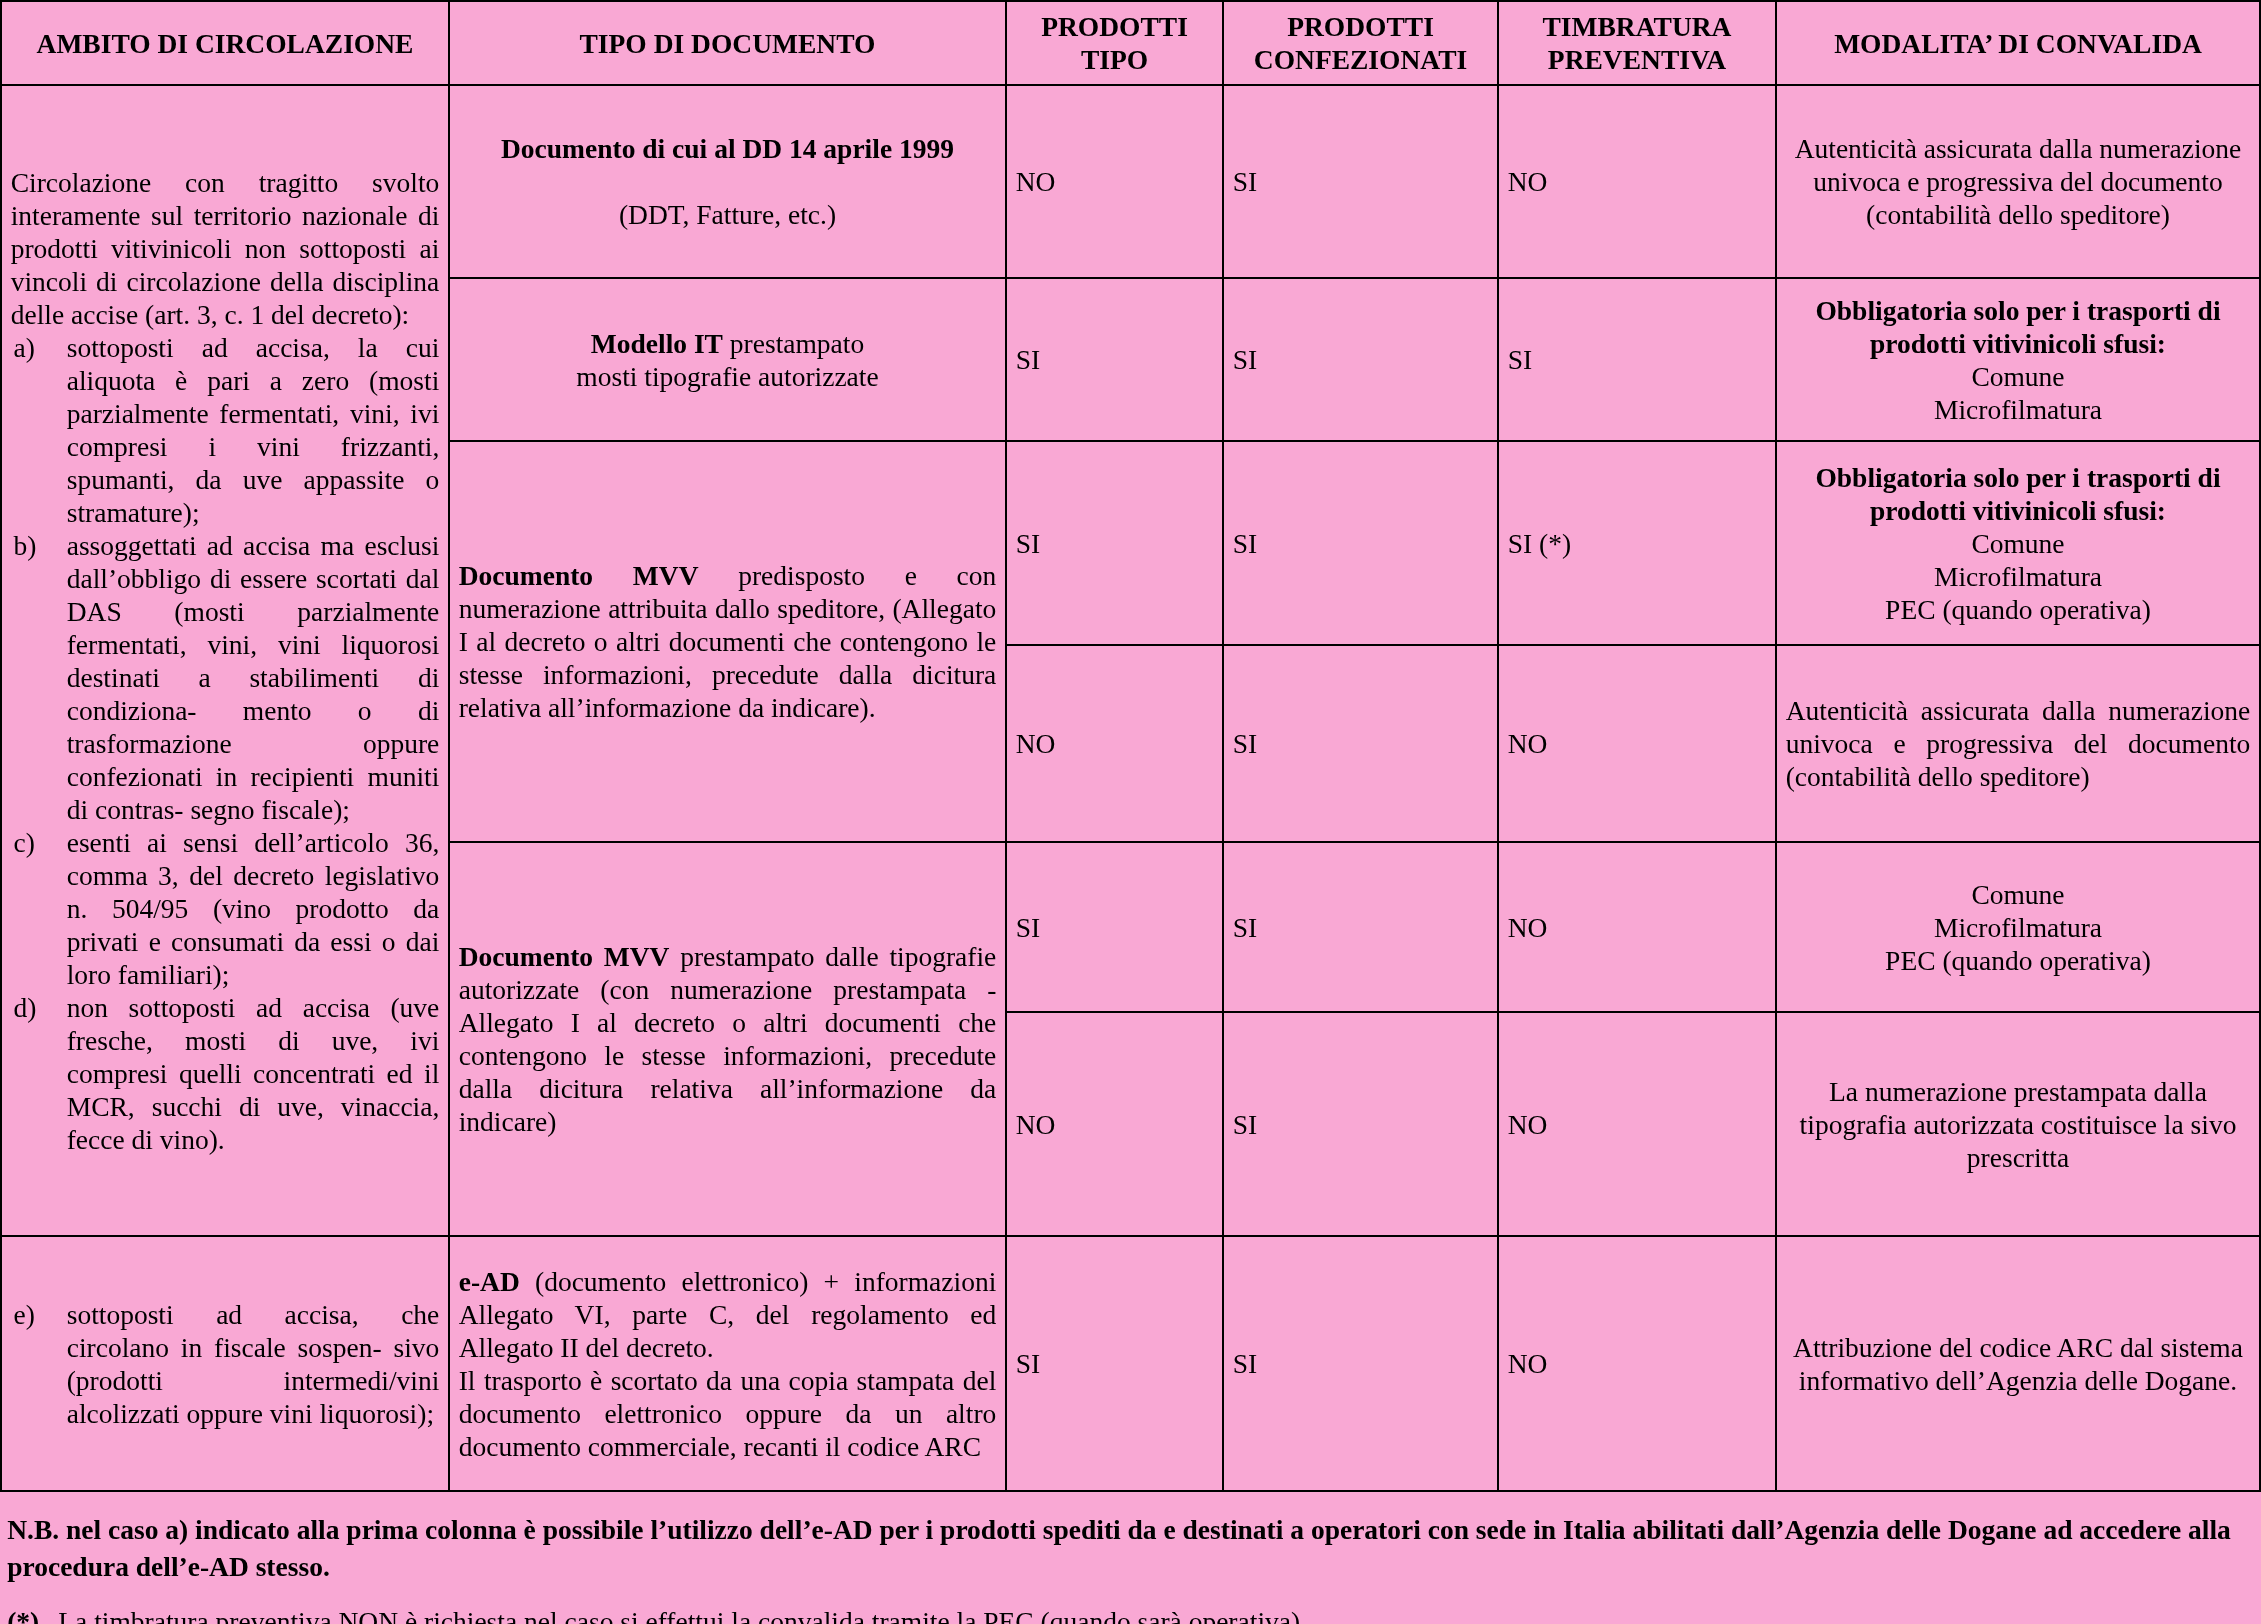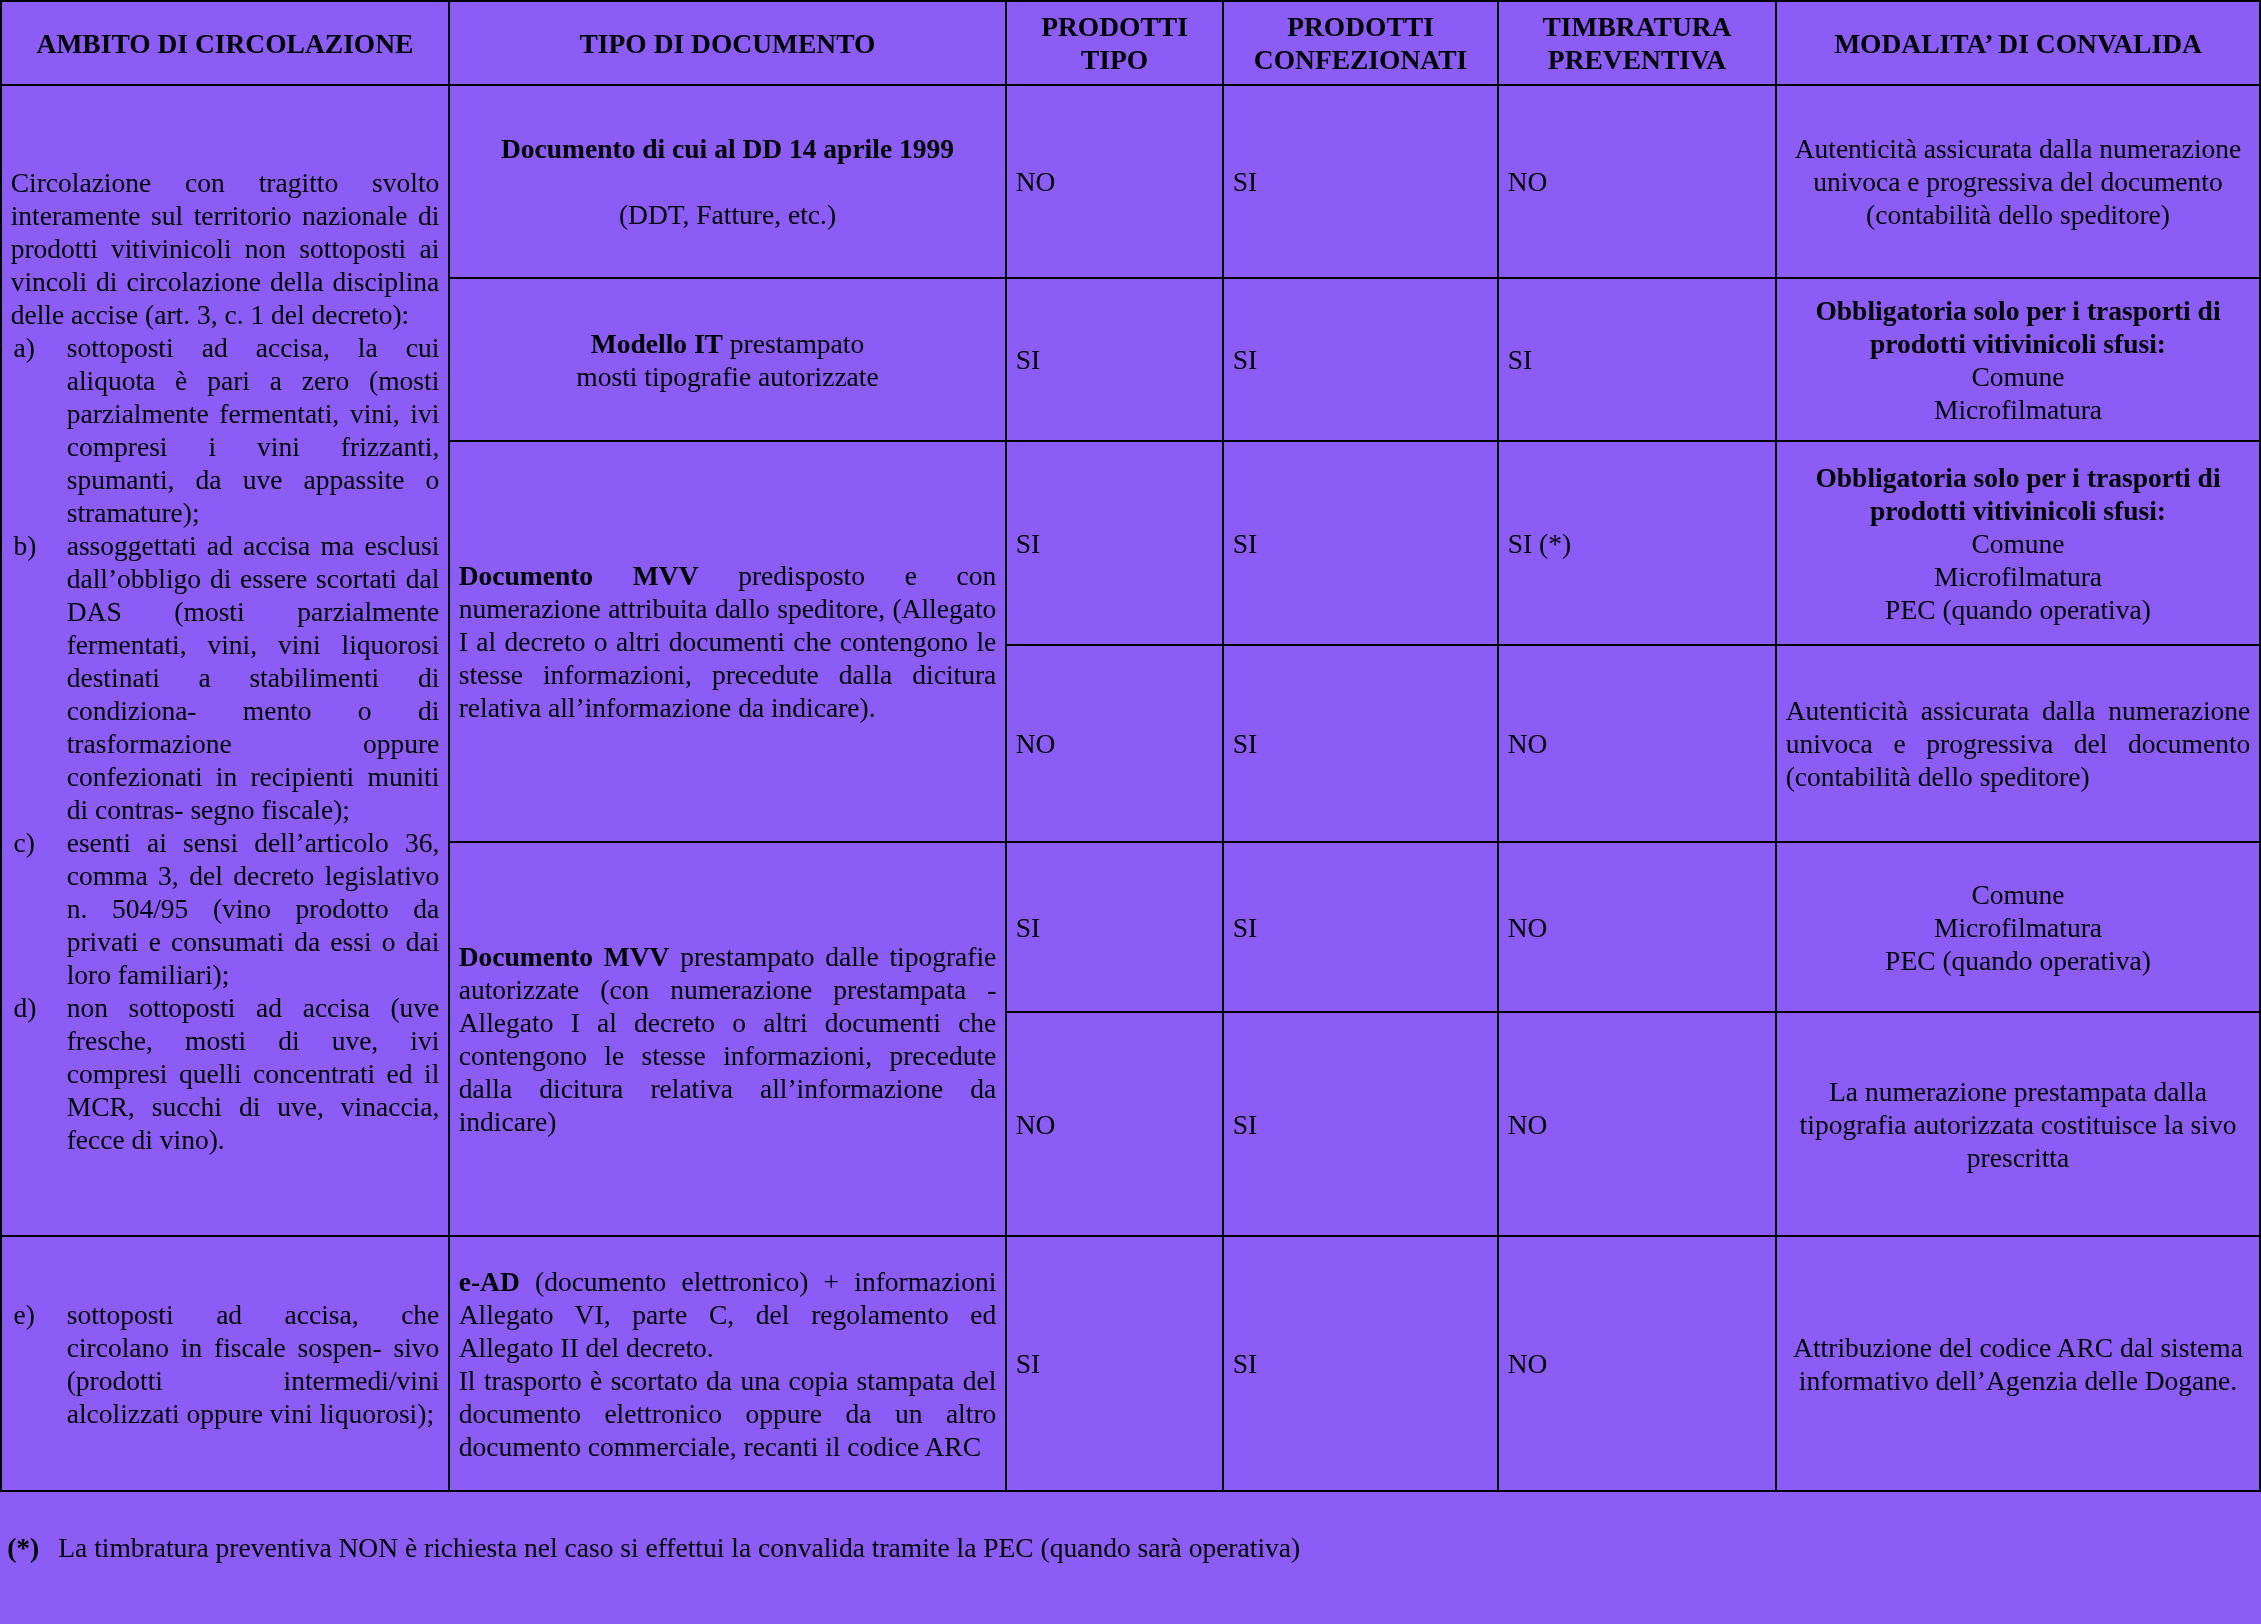--- a/index.html
+++ b/index.html
@@ -1,19 +1,19 @@
 <!DOCTYPE html>
 <html style="font-size:11.6px"><head>
 <meta charset="utf-8">
 <style>
   html, body { margin: 0; padding: 0; background: #fff; }
   .page {
     width: 2261px;
     height: 1625px;
-    background: #8b5cf6;
+    background: #f9a8d4;
     color: #000;
     font-family: "Liberation Serif", serif;
     position: relative;
     box-sizing: border-box;
   }
   table.doc {
     border-collapse: collapse;
     table-layout: fixed;
     width: 2260px;
     border: 2.9px solid #000;
@@ -187,19 +187,20 @@
         </td>
         <td class="flag">SI</td>
         <td class="flag">SI</td>
         <td class="flag">NO</td>
         <td class="modalita">Attribuzione del codice ARC dal sistema informativo dell’Agenzia delle Dogane.</td>
       </tr>
     </tbody>
   </table>
 
   <div class="notes">
+    <p class="nb">N.B. nel caso a) indicato alla prima colonna è possibile l’utilizzo dell’e-AD per i prodotti spediti da e destinati a operatori con sede in Italia abilitati dall’Agenzia delle Dogane ad accedere alla procedura dell’e-AD stesso.</p>
     <p class="star">
       <span class="star-lbl">(*)</span><span>La timbratura preventiva NON è richiesta nel caso si effettui la convalida tramite la PEC (quando sarà operativa)</span>
     </p>
   </div>
 
 </div>
 
 
 </body></html>

